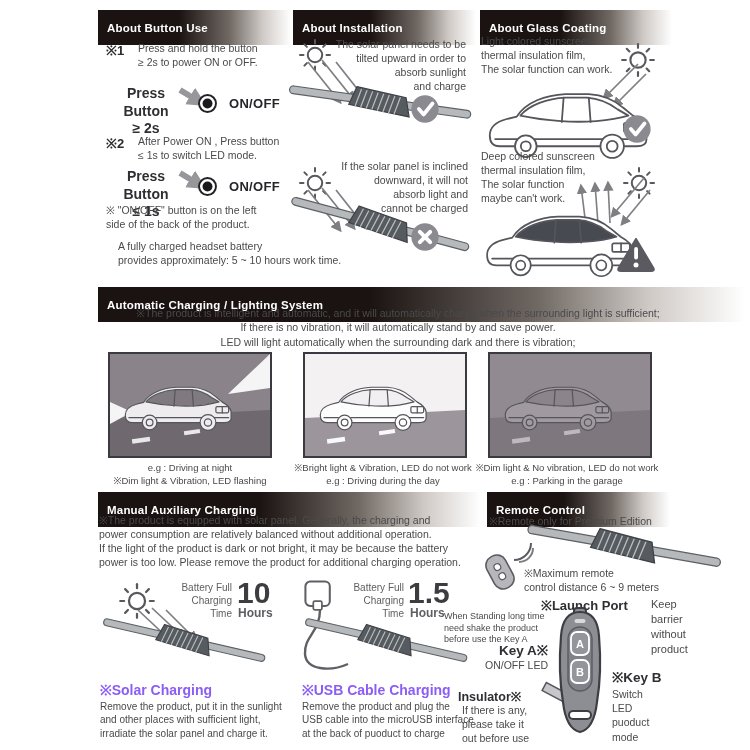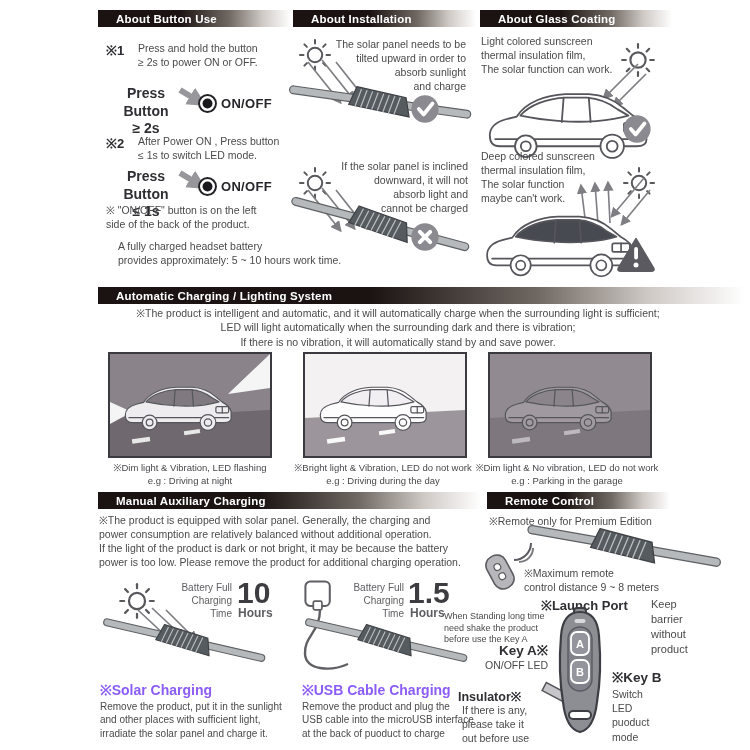--- a/index.html
+++ b/index.html
@@ -2,29 +2,29 @@
 <html><head>
 <meta charset="utf-8">
 <style>
   html,body{margin:0;padding:0}
   body{
     width:750px;height:750px;position:relative;background:#ffffff;
     font-family:"Liberation Sans",sans-serif;color:#4a4a4c;overflow:hidden;
   }
   .abs{position:absolute}
   .hdr{
-    position:absolute;height:17px;box-sizing:border-box;display:flex;align-items:center;
-    padding-left:18px;color:#fff;font-weight:bold;font-size:11.5px;letter-spacing:.2px;
+    position:absolute;height:35px;box-sizing:border-box;display:flex;align-items:center;
+    padding-left:9px;color:#fff;font-weight:bold;font-size:11.5px;letter-spacing:.2px;
     background:linear-gradient(90deg,#1a1311 0%,#1a1311 42%,#6f6863 68%,#cfc9c5 85%,#ffffff 100%);
     white-space:nowrap;
   }
   .t{position:absolute;font-size:10.5px;line-height:1.33;white-space:pre-line;color:#4a4a4c}
   .b{font-weight:bold;color:#2f2f33}
   .num{font-size:13px;font-weight:bold;color:#2c2c30}
-  .onoff{position:absolute;display:flex;align-items:center;gap:3px}
+  .onoff{position:absolute;display:flex;align-items:center;gap:11px}
   .onoff span{font-weight:bold;font-size:13px;color:#26262a;letter-spacing:.3px}
   .press{position:absolute;text-align:center;font-weight:bold;font-size:14px;line-height:1.25;color:#2f2f33;white-space:pre-line}
   .bigv{position:absolute;font-size:30px;font-weight:bold;color:#3d3d41;line-height:.9}
   .unit{position:absolute;font-size:12px;color:#5e5e62;font-weight:bold}
   .blab{position:absolute;font-size:10px;line-height:1.3;color:#5e5e62;text-align:right;white-space:pre-line}
   .imgbox{position:absolute;width:164px;height:106px;border:2px solid #3a3a40;box-sizing:border-box;background:#fff}
   .cap{position:absolute;text-align:center;font-size:9.5px;line-height:1.38;color:#48484c}
   .h2{position:absolute;font-size:14px;font-weight:bold;color:#8b5cf6;white-space:nowrap}
   svg{overflow:visible}
 </style>
@@ -234,22 +234,22 @@
   <use href="#car" style="--body:#ffffff;--win:#474b51"></use>
 </svg>
 <svg class="abs" style="left:616px;top:236px;width:40px;height:37px">
     <use href="#warn"></use>
   </svg>
 
 <div class="hdr" style="left:98px;top:287px;width:647px">Automatic Charging / Lighting System</div>
 
 <div class="abs" style="left:98px;top:306px;width:600px;text-align:center;font-size:10.5px;line-height:1.36">
   <div>※The product is intelligent and automatic, and it will automatically charge when the surrounding light is sufficient;</div>
+  <div>If there is no vibration, it will automatically stand by and save power.</div>
   <div>LED will light automatically when the surrounding dark and there is vibration;</div>
-  <div>If there is no vibration, it will automatically stand by and save power.</div>
 </div>
 
 <div class="imgbox" style="left:108px;top:352px">
   <svg width="160" height="102" viewBox="0 0 160 102" style="overflow:hidden">
     <rect width="160" height="102" fill="#8a838a"></rect>
     <polygon points="0,64 160,56 160,102 0,102" fill="#6f686f"></polygon>
     <g fill="#fff" opacity=".85">
       <rect x="22" y="84" width="18" height="4.6" transform="rotate(-8 31 86)"></rect>
       <rect x="74" y="76" width="16" height="4.2" transform="rotate(-8 82 78)"></rect>
     </g>
@@ -283,22 +283,22 @@
       <rect x="22" y="84" width="18" height="4.6" transform="rotate(-8 31 86)"></rect>
       <rect x="74" y="76" width="16" height="4.2" transform="rotate(-8 82 78)"></rect>
     </g>
     <g transform="translate(8,10) scale(0.76)">
       <use href="#car" style="--body:#a09aa0;--win:#8b858b"></use>
     </g>
   </svg>
 </div>
 
 <div class="cap" style="left:96px;top:461px;width:188px">
+  <div>e.g : Driving at night</div>
   <div>※Dim light &amp; Vibration, LED flashing</div>
-  <div>e.g : Driving at night</div>
 </div>
 <div class="cap" style="left:278px;top:461px;width:210px">
   <div>※Bright light &amp; Vibration, LED do not work</div>
   <div>e.g : Driving during the day</div>
 </div>
 <div class="cap" style="left:458px;top:461px;width:218px">
   <div>※Dim light &amp; No vibration, LED do not work</div>
   <div>e.g : Parking in the garage</div>
 </div>
 
@@ -359,21 +359,21 @@
 <svg class="abs" style="left:486px;top:552px;width:28px;height:40px;transform:rotate(-28deg)" viewBox="0 0 34 50">
     <use href="#remotesmall"></use>
   </svg>
 <svg class="abs" style="left:511px;top:540px;width:24px;height:24px">
   <g stroke="#5a5a60" stroke-width="2" fill="none">
     <path d="M3,20 A17,17 0 0 0 20,3"></path>
     <path d="M8,22 A14,14 0 0 0 22,8" opacity=".8"></path>
   </g>
 </svg>
 <div class="t" style="left:524px;top:567px">※Maximum remote
-control distance 9 ~ 8 meters</div>
+control distance 6 ~ 9 meters</div>
 
 <div class="abs b" style="left:541px;top:596px;font-size:13px">※Launch Port</div>
 <div class="t" style="left:651px;top:597px;font-size:11px;line-height:1.35">Keep
 barrier
 without
 product</div>
 
 <svg class="abs" style="left:553px;top:608px;width:54px;height:130px" viewBox="0 0 54 130">
   <rect x="21" y="0" width="12" height="9" rx="3" fill="#8d8d94" stroke="#3d3d44" stroke-width="2"></rect>
   <g transform="rotate(28 10 88)">

